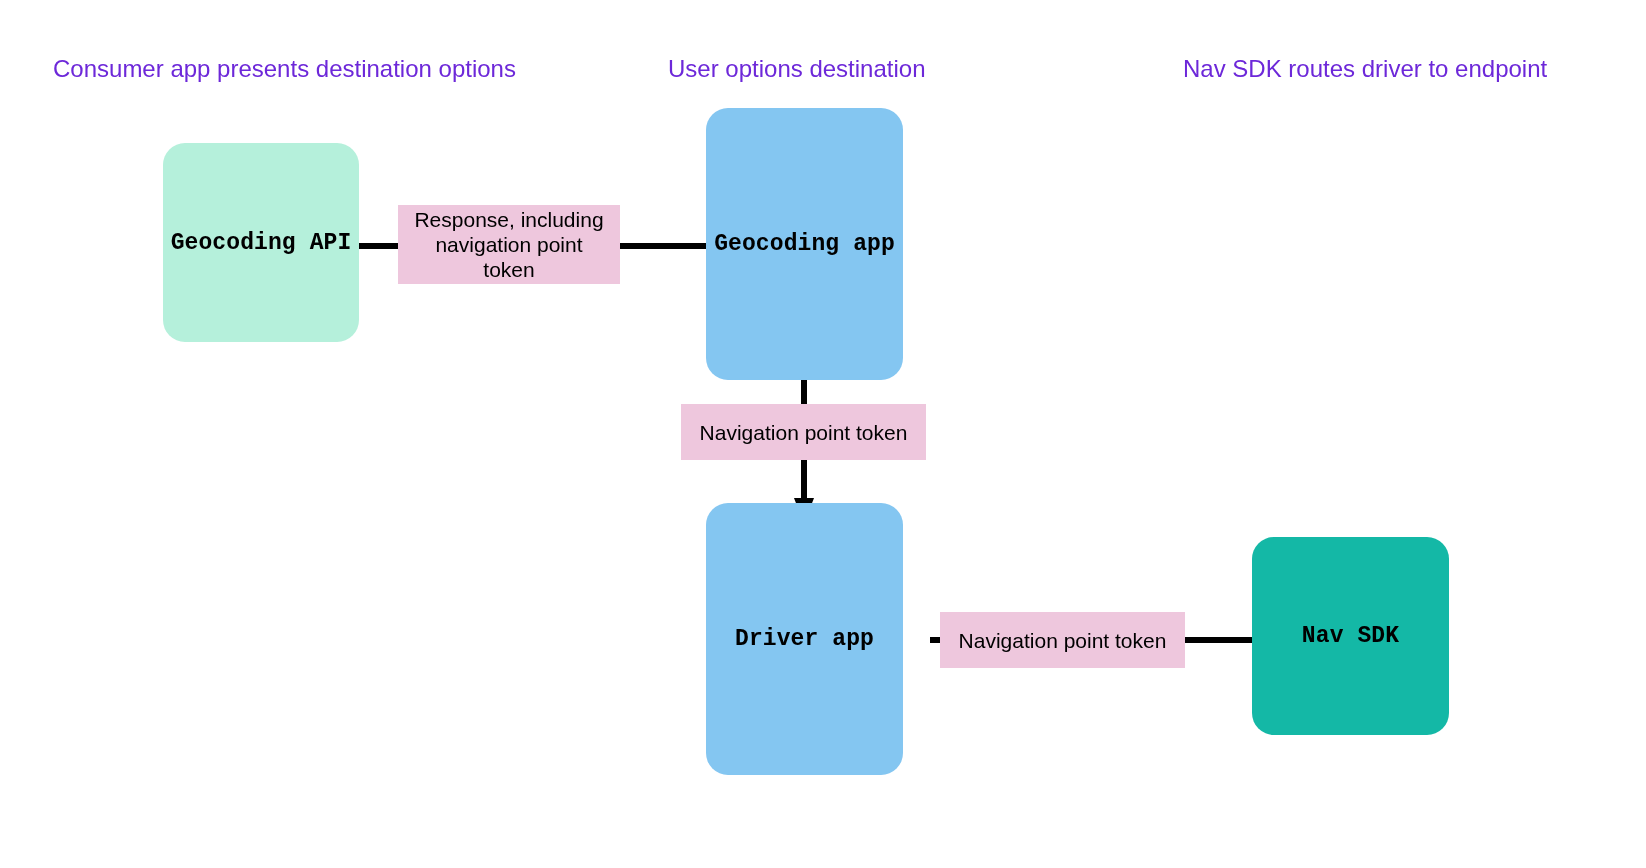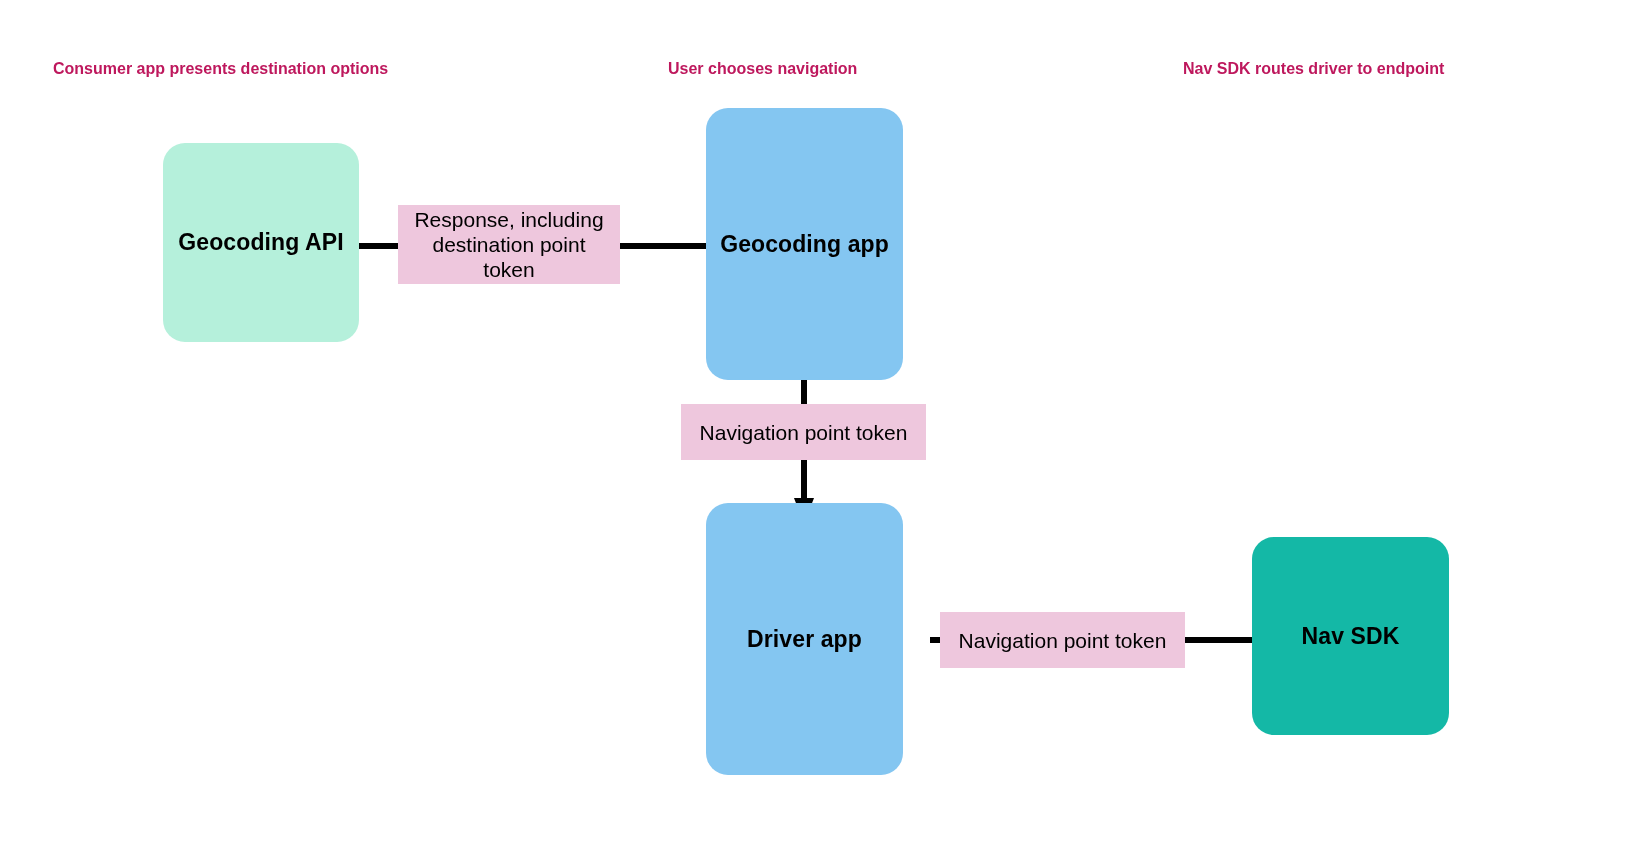--- a/index.html
+++ b/index.html
@@ -16,43 +16,44 @@
     position: relative;
     width: 1646px;
     height: 868px;
     background: #ffffff;
     overflow: hidden;
   }
 
   
   .col-header {
     position: absolute;
-    font-size: 16px;
+    font-size: 24px;
     line-height: 28px;
-    color: #be185d;
-    font-weight: 700;
+    color: #6d28d9;
+    font-weight: 400;
     white-space: nowrap;
   }
 
   
   .node {
     position: absolute;
     border-radius: 22px;
     display: flex;
     align-items: center;
     justify-content: center;
     box-sizing: border-box;
   }
   .node-label {
     font-size: 23px;
     font-weight: 700;
     color: #000000;
     text-align: center;
     letter-spacing: 0.1px;
     white-space: nowrap;
+    font-family: Liberation Mono, monospace;
   }
 
   
   .chip {
     position: absolute;
     display: flex;
     align-items: center;
     justify-content: center;
     box-sizing: border-box;
     padding: 0 6px;
@@ -73,21 +74,21 @@
   }
   .edge svg { display: block; overflow: visible; }
 </style>
 </head>
 <body>
 
 <div id="canvas">
 
   <div class="col-header" style="left:53px; top:55px;">Consumer app presents destination options</div>
 
-  <div class="col-header" style="left:668px; top:55px;">User chooses navigation</div>
+  <div class="col-header" style="left:668px; top:55px;">User options destination</div>
 
   <div class="col-header" style="left:1183px; top:55px;">Nav SDK routes driver to endpoint</div>
 
   <div class="edge" style="left:352px; top:236px; width:400px; height:20px;">
     <svg width="400" height="20" viewBox="0 0 400 20" aria-hidden="true">
       <line x1="0" y1="10" x2="368" y2="10" stroke="#000000" stroke-width="6"></line>
       <polygon points="368,0 392,10 368,20" fill="#000000"></polygon>
     </svg>
   </div>
 
@@ -116,21 +117,21 @@
   <div class="node" style="left:706px; top:503px; width:197px; height:272px; background:#84c6f1;">
     <span class="node-label">Driver app</span>
   </div>
 
   <div class="node" style="left:1252px; top:537px; width:197px; height:198px; background:#14b8a6;">
     <span class="node-label">Nav SDK</span>
   </div>
 
   <div class="chip" style="left:398px; top:205px; width:222px; height:79px; background:#eec7dd;">
     <span class="chip-label">Response, including
-destination point
+navigation point
 token</span>
   </div>
 
   <div class="chip" style="left:681px; top:404px; width:245px; height:56px; background:#eec7dd;">
     <span class="chip-label nowrap">Navigation point token</span>
   </div>
 
   <div class="chip" style="left:940px; top:612px; width:245px; height:56px; background:#eec7dd;">
     <span class="chip-label nowrap">Navigation point token</span>
   </div>

